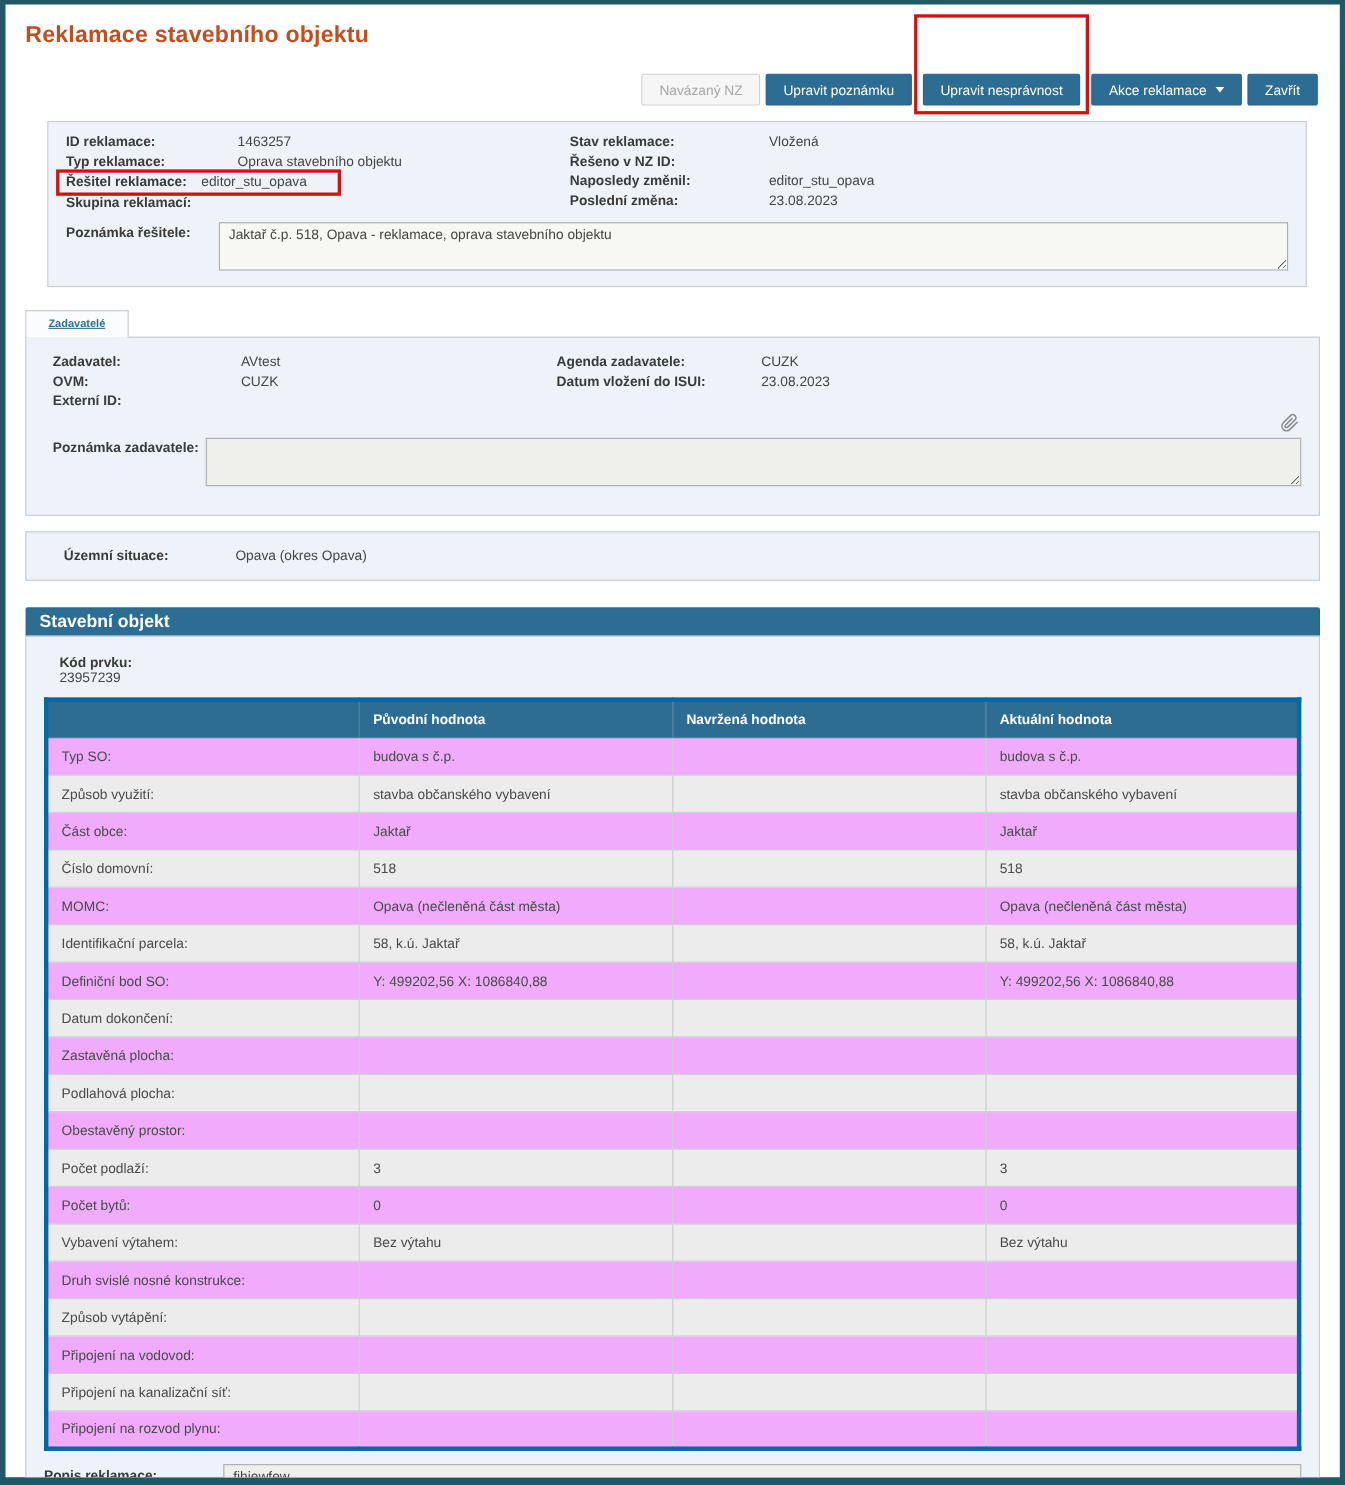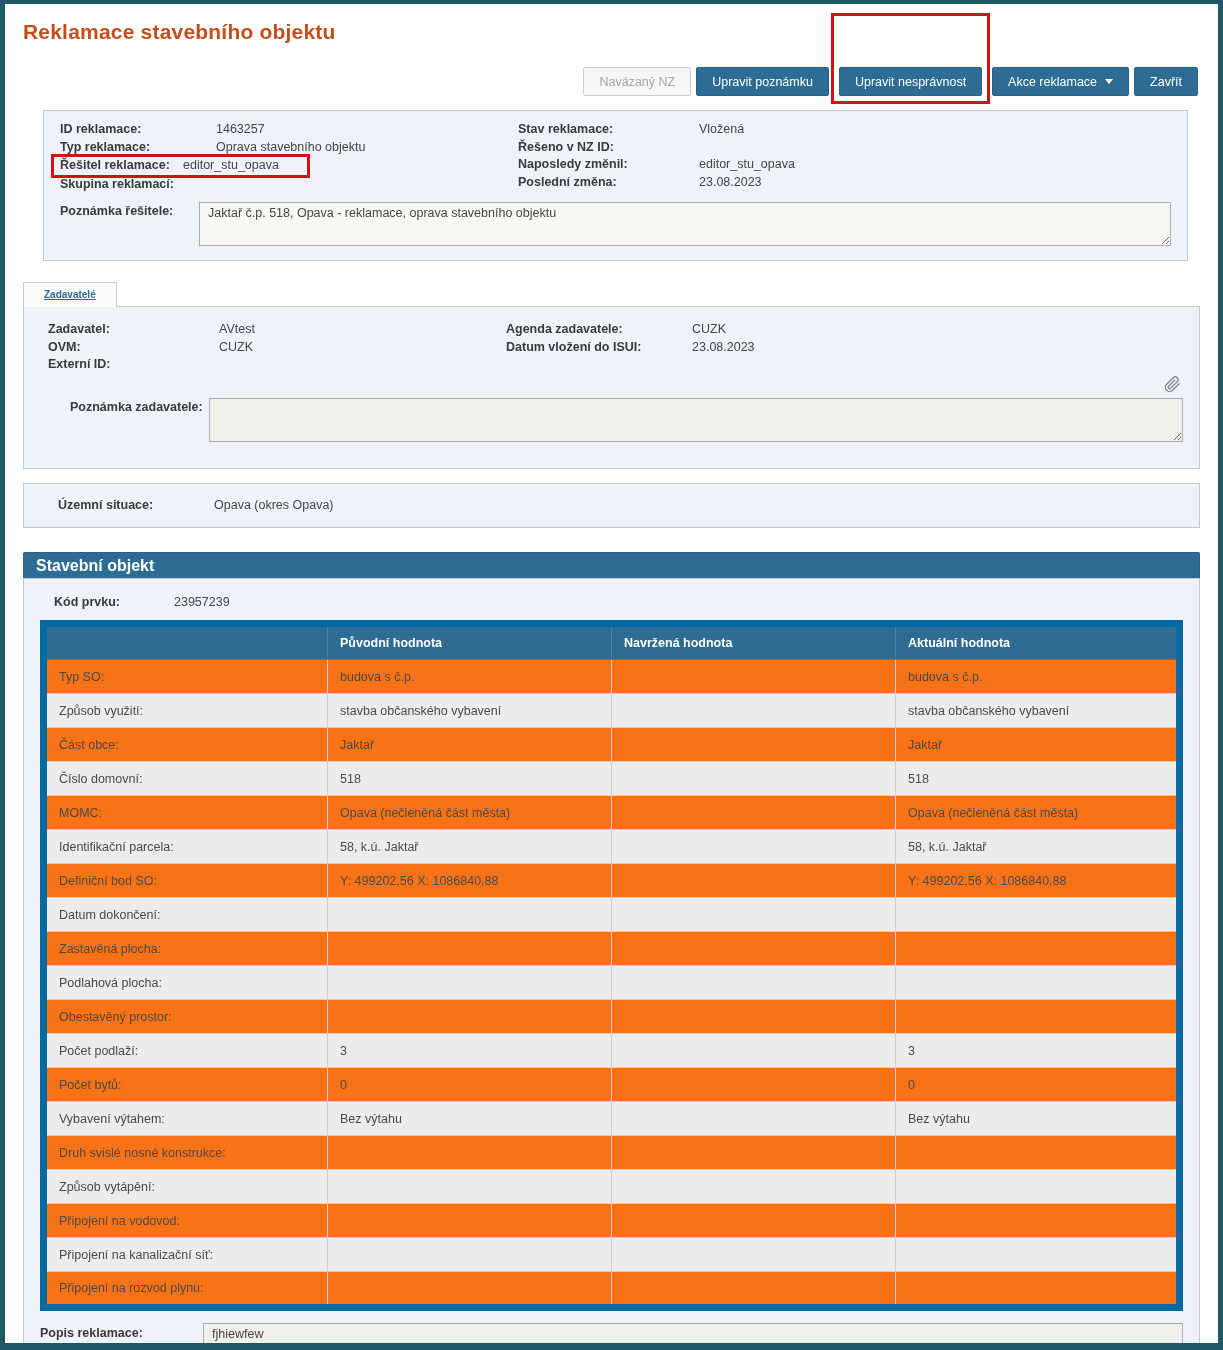--- a/index.html
+++ b/index.html
@@ -53,23 +53,23 @@
 
   
   .panel3 { margin-top: 14px; padding: 13px 16px 13px 34px; }
 
   
   .panel4 { margin-top: 24px; }
   .panel4-header { height:26px; background:#2d6d93; border:1px solid #27638a; border-bottom:none;
       border-radius:2px 2px 0 0; display:flex; align-items:center; padding-left:12px;
       color:#fff; font-weight:bold; font-size:16px; }
   .panel4-body { background:#eef2f9; border:1px solid #c5cad1; padding:12px 16px 14px 16px; }
-  .kod-row { display:flex; padding-left:14px; margin:4px 0 11px 0; }
-
-  table.so { width:100%; border-collapse:collapse; background:#f97316; border:7px solid #0369a1; }
+  .kod-row { display:flex; padding-left:14px; margin:4px 0 11px 0;flex-direction:column; }
+
+  table.so { width:100%; border-collapse:collapse; background:#f0abfc; border:4px solid #0369a1; }
   table.so col { width:25%; }
   table.so thead th { background:#2d6d93; color:#fff; text-align:left; font-size:12.5px; font-weight:bold;
       padding:9px 12px; border:1px solid #50809f; }
   table.so tbody td { padding:9px 12px; border:1px solid #cdd1d5; color:#4a4a4a; font-size:12.5px; height:34px; }
   table.so tbody tr:nth-child(even) { background:#ececec; }
 
   .popis-row { display:flex; margin-top:12px;gap:24px; }
   .popis-row .note-label { padding-top:3px; }
   .popis-row textarea.ta { height:54px; }
 
@@ -173,21 +173,21 @@
           </div>
       </div>
     </div>
     <div class="clip-row">
       <span class="clip-btn">
         <svg viewBox="0 0 24 24" width="17" height="17" fill="none" stroke="#8b8b8b" stroke-width="2" stroke-linecap="round" stroke-linejoin="round">
           <path d="M21.44 11.05l-9.19 9.19a6 6 0 0 1-8.49-8.49l9.19-9.19a4 4 0 0 1 5.66 5.66l-9.2 9.19a2 2 0 0 1-2.83-2.83l8.49-8.48"></path>
         </svg>
       </span>
     </div>
-    <div class="note-row" style="margin-top:2px;margin-left:22px;">
+    <div class="note-row" style="margin-top:2px;">
       <span class="note-label">Poznámka zadavatele:</span>
       <textarea class="ta gray" style=""></textarea>
     </div>
   </div>
 
   <div class="panel panel3">
     <div class="frow">
       <span class="flabel">Územní situace:</span>
       <span class="fvalue">Opava (okres Opava)</span>
     </div>

